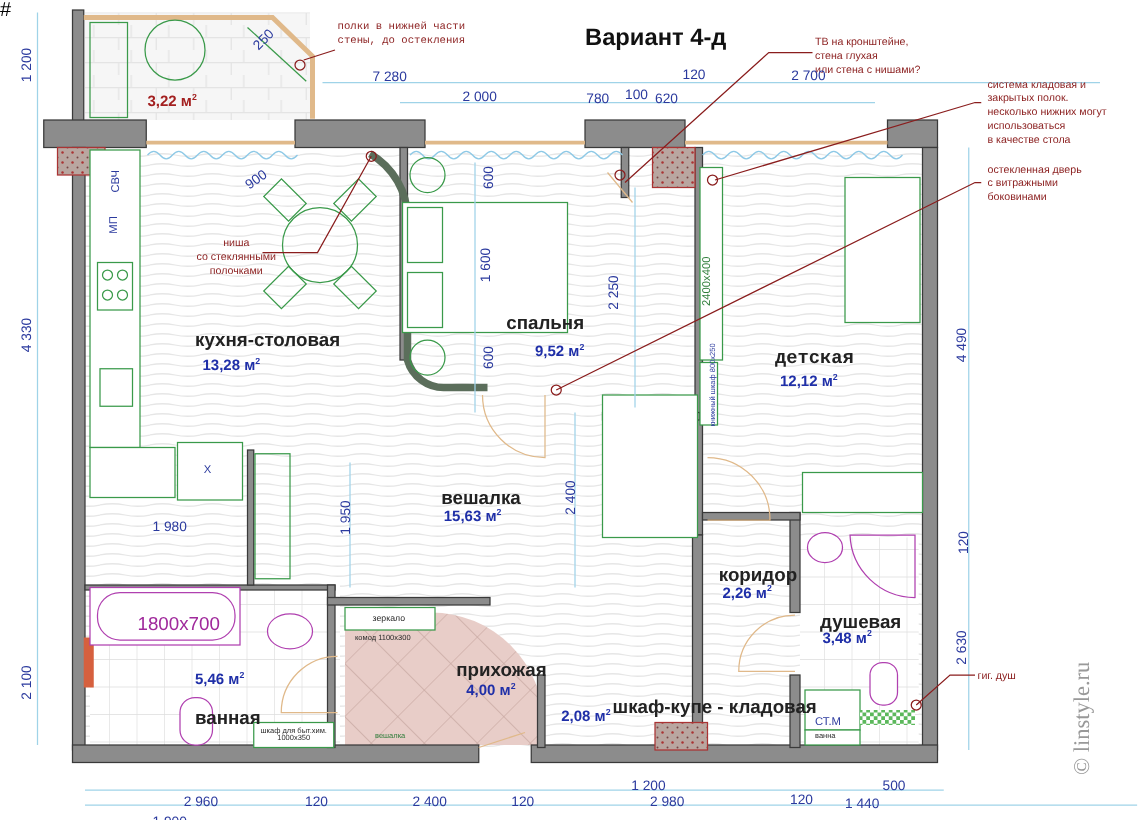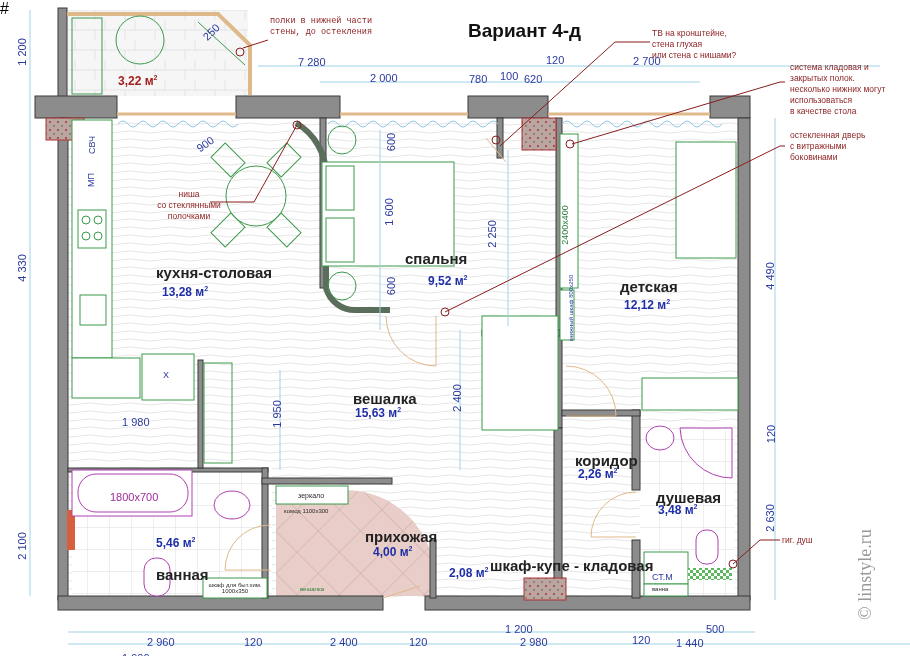--- a/index.html
+++ b/index.html
@@ -8,21 +8,21 @@
   .title{position:absolute;left:468px;top:20px;font-size:19px;font-weight:bold;color:#111;}
   .room-name{position:absolute;font-size:15px;font-weight:bold;color:#222;white-space:nowrap;}
   .room-area{position:absolute;font-size:12px;font-weight:bold;color:#1f2fa8;white-space:nowrap;}
   .room-area sup{font-size:7px;}
   .dim{position:absolute;font-size:11px;color:#2b3a9e;white-space:nowrap;}
   .dim.v{transform:rotate(-90deg);transform-origin:center;}
   .note{position:absolute;font-size:8.5px;color:#8a1d1d;line-height:11px;white-space:nowrap;}
   .label-s{position:absolute;font-size:7px;color:#2b2b2b;white-space:nowrap;}
   .label-g{position:absolute;font-size:9px;color:#2f7d3a;white-space:nowrap;}
   .label-b{position:absolute;font-size:9px;color:#2b3a9e;white-space:nowrap;}
-  .label-p{position:absolute;font-size:11px;color:#a02a9c;white-space:nowrap;}
+  .label-p{position:absolute;font-size:15px;color:#a02a9c;white-space:nowrap;}
   .watermark{position:absolute;left:855px;top:620px;transform:rotate(-90deg);transform-origin:left top;font-family:"Liberation Serif",serif;font-size:18px;color:#999;white-space:nowrap;}
 </style>
 </head>
 <body>
 
 
 
 <svg class="plan" width="910" height="656" viewBox="0 0 910 656">
   <defs>
     <pattern id="wood" width="40" height="8" patternUnits="userSpaceOnUse">
@@ -203,21 +203,21 @@
 
 
 <div class="room-area" style="left:118px;top:74px;color:#a32020;"><span>3,22 м</span><sup>2</sup></div>
 
 <div class="room-name" style="left:156px;top:264px;">кухня-столовая</div>
 <div class="room-area" style="left:162px;top:285px;"><span>13,28 м</span><sup>2</sup></div>
 
 <div class="room-name" style="left:405px;top:250px;">спальня</div>
 <div class="room-area" style="left:428px;top:274px;"><span>9,52 м</span><sup>2</sup></div>
 
-<div class="room-name" style="left:620px;top:278px;">детская</div>
+<div class="room-name" style="left:620px;top:278px;font-family:Liberation Mono, monospace;">детская</div>
 <div class="room-area" style="left:624px;top:298px;"><span>12,12 м</span><sup>2</sup></div>
 
 <div class="room-name" style="left:353px;top:390px;">вешалка</div>
 <div class="room-area" style="left:355px;top:406px;"><span>15,63 м</span><sup>2</sup></div>
 
 <div class="room-name" style="left:575px;top:452px;">коридор</div>
 <div class="room-area" style="left:578px;top:467px;"><span>2,26 м</span><sup>2</sup></div>
 
 <div class="room-name" style="left:156px;top:521px;margin-top:45px;">ванная</div>
 <div class="room-area" style="left:156px;top:536px;"><span>5,46 м</span><sup>2</sup></div>

